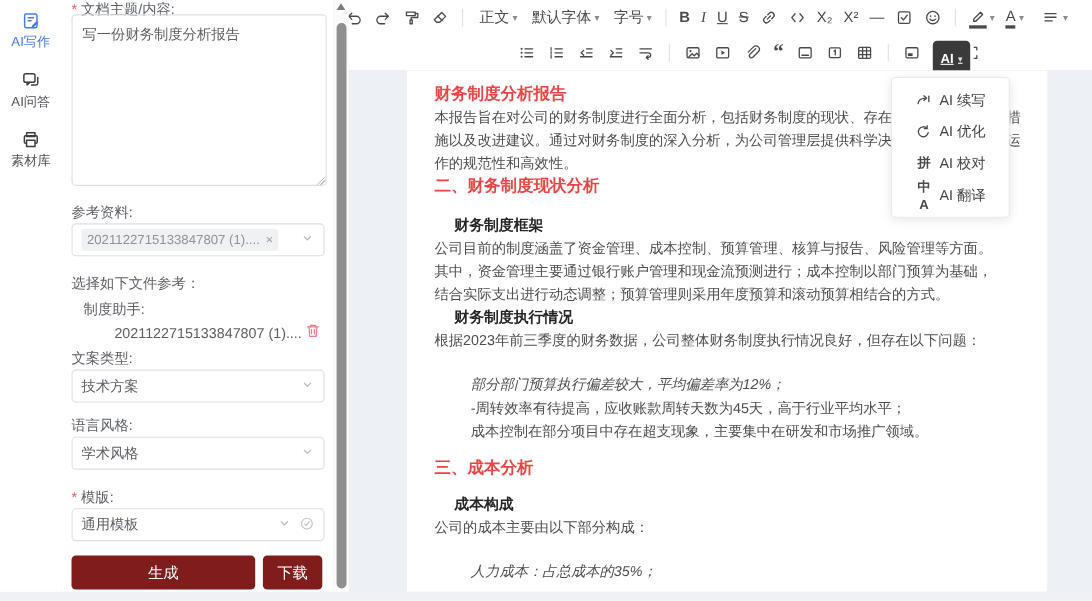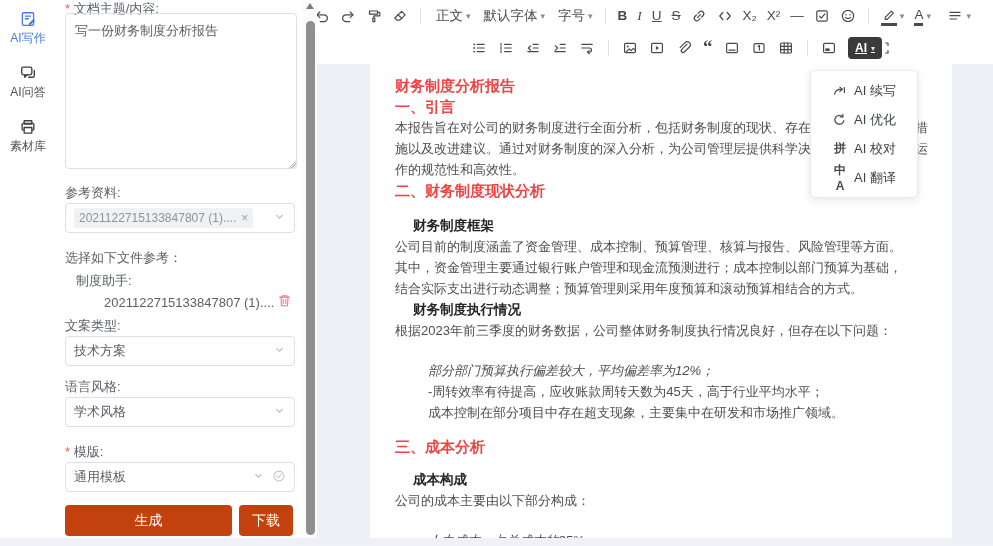--- a/index.html
+++ b/index.html
@@ -39,21 +39,21 @@
   .trash svg{width:15px;height:15px;}
   .doctype-label{position:absolute;left:9px;top:317px;}
   .sel-doctype{top:336px;}
   .style-label{position:absolute;left:9px;top:378px;}
   .sel-style{top:397px;}
   .tpl-label{position:absolute;left:9px;top:443px;}
   .sel-tpl{top:462px;}
   .sel .okc{color:#c0c4cc;margin-left:7px;}
   .sel .okc svg{width:14px;height:14px;}
   .btn-row{position:absolute;left:9px;top:505px;width:228px;display:flex;gap:7px;}
-  .btn{background:#c2410c;color:#fff;border:none;border-radius:4px;height:31px;font-size:14px;cursor:pointer;font-family:inherit;}
+  .btn{background:#7f1d1d;color:#fff;border:none;border-radius:4px;height:31px;font-size:14px;cursor:pointer;font-family:inherit;}
   .btn.generate{flex:1;}
   .btn.download{width:54px;}
   
   .vscroll{position:absolute;left:303px;top:0;width:14px;height:538px;background:#fbfbfb;z-index:4;}
   .vscroll .up{position:absolute;left:3px;top:3px;width:0;height:0;border-left:4px solid transparent;border-right:4px solid transparent;border-bottom:6px solid #7c7c7c;}
   .vscroll .thumb{position:absolute;left:2.5px;top:21px;width:9px;height:514px;background:#8f8f8f;border-radius:5px;}
   
   .editor{position:absolute;left:304px;top:0;right:0;height:538px;}
   .toolbar{position:absolute;left:0;top:0;right:0;height:64px;background:#fff;border-bottom:1px solid #ececec;}
   .trow{display:flex;align-items:center;height:32px;}
@@ -67,21 +67,21 @@
   .tbtn .glyph{line-height:16px;}
   .tbtn.b .glyph{font-weight:700;}
   .tbtn.i .glyph{font-style:italic;font-family:"Liberation Serif",serif;}
   .tbtn.u .glyph{text-decoration:underline;}
   .tbtn.s .glyph{text-decoration:line-through;}
   .tbtn.quote .glyph{font-family:"Liberation Serif",serif;font-weight:700;font-size:19px;line-height:10px;padding-top:8px;}
   .tbtn.colorbar .deco{border-bottom:3px solid #4a4a4a;padding-bottom:0px;display:flex;}
   .tbtn.alignend{margin-left:auto;margin-right:18px;}
   .tsep{width:1px;height:16px;background:#e2e2e2;margin:0 6px;display:inline-block;}
   .ai-btn{display:flex;align-items:center;gap:4px;background:#3a3a3a;color:#fff;border:none;border-radius:4px;
-          height:22px;padding:0 7px;font-size:12px;font-weight:700;cursor:pointer;margin-left:4px;font-family:inherit;text-decoration:underline;}
+          height:32px;padding:0 7px;font-size:12px;font-weight:700;cursor:pointer;margin-left:4px;font-family:inherit;text-decoration:underline;}
   .ai-btn .caret{font-size:8px;color:#e0e0e0;}
   
   .content{position:absolute;left:0;top:64px;right:0;bottom:0;background:#edf1f6;overflow:hidden;}
   .page{position:absolute;left:66px;top:0;width:582px;height:500px;background:#fff;padding:11px 13px 0 25px;box-sizing:border-box;}
   .doc div{white-space:nowrap;line-height:21px;font-size:13px;color:#4e4e4e;}
   .doc .h1,.doc .h2{font-size:15px;font-weight:700;color:#ef4444;}
   .doc .h3{font-weight:700;color:#262626;margin-left:18px;font-size:13.5px;}
   .doc .p1{}
   .doc .li{margin-left:33px;}
   .doc .g11{margin-top:19px;font-style:italic;} .doc .g12{margin-top:12px;} .doc .g13{margin-top:13px;} .doc .g14{margin-top:14px;}
@@ -531,21 +531,20 @@
     <button class="ai-btn" style="position:absolute;left:540px;top:37px;">
       <span>AI</span>
       <span class="caret">▾</span>
     </button>
   </div>
 
   <div class="content">
     <div class="page doc">
 
     <div class="h1">财务制度分析报告</div>
-        <div class="h2">一、引言</div>
         <div class="p0">本报告旨在对公司的财务制度进行全面分析，包括财务制度的现状、存在的问题、风险管控措</div>
         <div class="p0">施以及改进建议。通过对财务制度的深入分析，为公司管理层提供科学决策依据，确保财务运</div>
         <div class="p0">作的规范性和高效性。</div>
         <div class="h2">二、财务制度现状分析</div>
         <div class="h3 g14">财务制度框架</div>
         <div class="p1">公司目前的制度涵盖了资金管理、成本控制、预算管理、核算与报告、风险管理等方面。</div>
         <div class="p1">其中，资金管理主要通过银行账户管理和现金流预测进行；成本控制以部门预算为基础，</div>
         <div class="p1">结合实际支出进行动态调整；预算管理则采用年度预算和滚动预算相结合的方式。</div>
         <div class="h3">财务制度执行情况</div>
         <div class="p1">根据2023年前三季度的财务数据，公司整体财务制度执行情况良好，但存在以下问题：</div>

